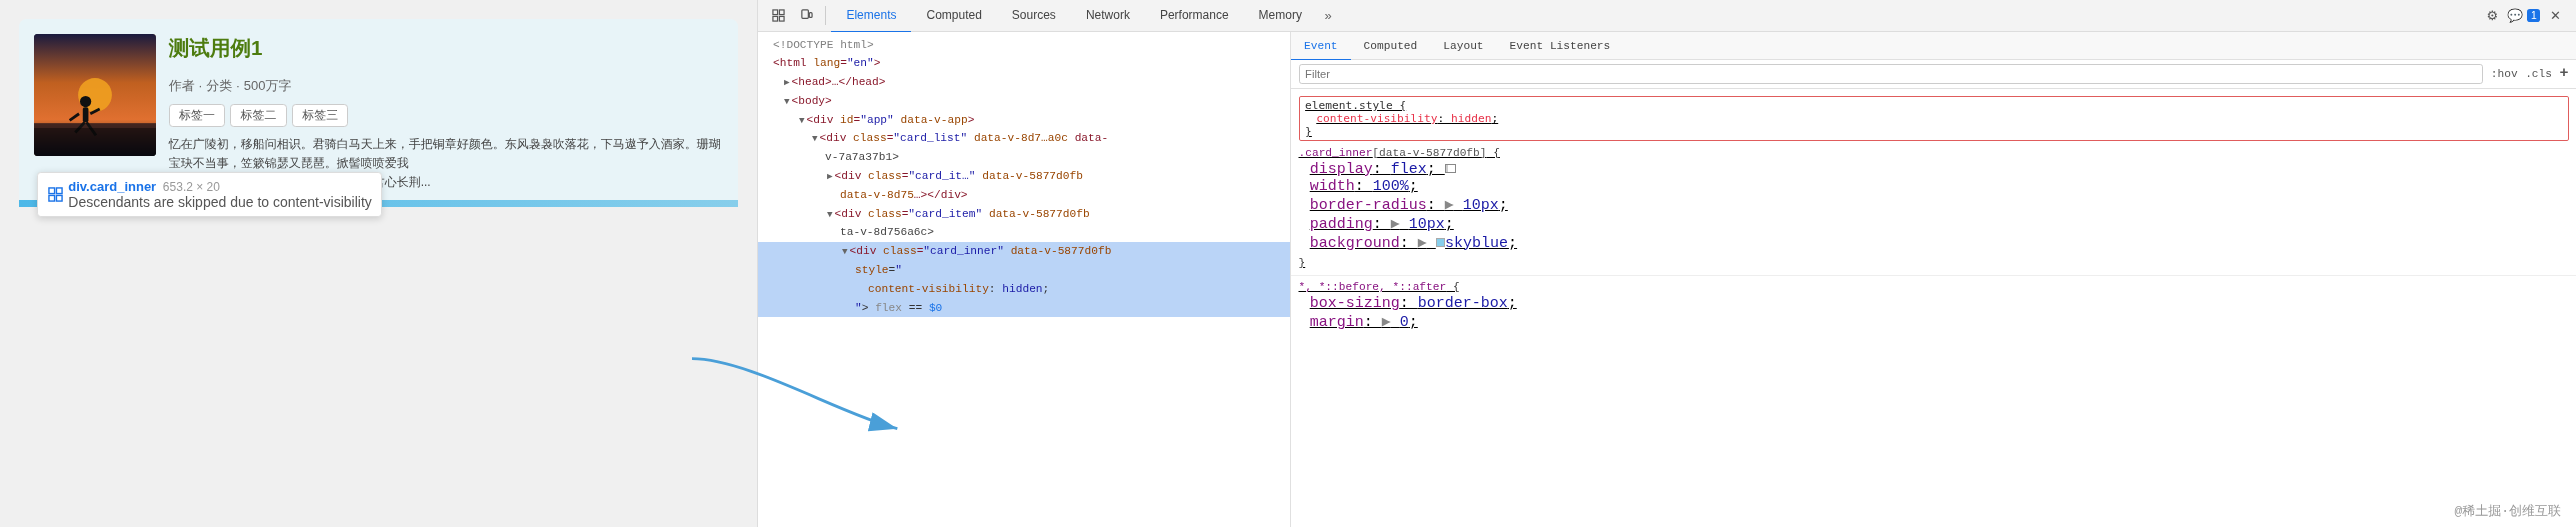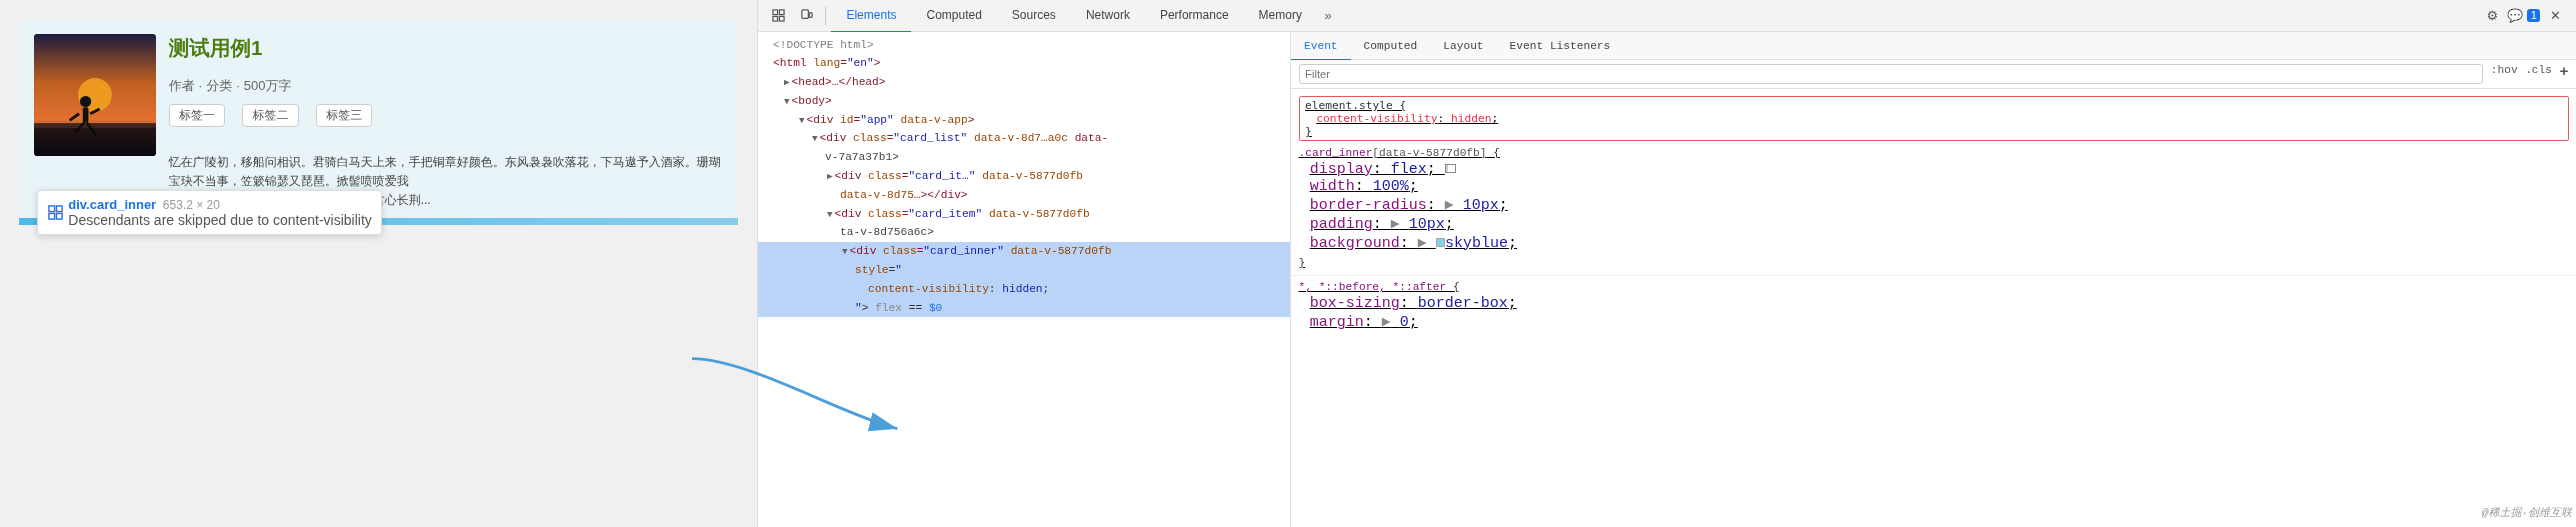--- a/index.html
+++ b/index.html
@@ -80,22 +80,22 @@
     }
 
     .card-subtitle {
       font-size: 13px;
       color: #666;
       margin-bottom: 9.3px;
     }
 
     .card-tags {
       display: flex;
-      gap: 17px;
-      margin-bottom: 26px;
+      gap: 5px;
+      margin-bottom: 8px;
     }
 
     .tag {
       background: white;
       border: 0.9px solid #ccc;
       border-radius: 3.7px;
       padding: 1.9px 9.3px;
       font-size: 12px;
       color: #555;
     }
@@ -303,20 +303,21 @@
       border-bottom: 1.9px solid transparent;
     }
 
     .styles-tab.active {
       color: #1a73e8;
       border-bottom: 1.9px solid #1a73e8;
     }
 
     .styles-filter-row {
       display: flex;
+      align-items: center;
       padding: 3.7px 7.5px;
       border-bottom: 0.9px solid #e0e0e0;
       gap: 7.5px;
     }
 
     .styles-filter-input {
       flex: 1;
       border: 0.9px solid #ccc;
       border-radius: 2.8px;
       padding: 1.9px 5.6px;
@@ -382,24 +383,23 @@
     .expand-triangle {
       display: inline-block;
       font-size: 9.3px;
       margin-right: 1.9px;
       color: #666;
     }
 
     .logo-watermark {
       position: absolute;
       bottom: 7.5px;
-      right: 4px;
-      font-size: 11px;
+      right: 15px;
+      font-size: 13px;
       color: #999;
-      font-style: italic;
     }
   </style>
 </head>
 <body>
 
 <div class="webpage-panel">
   <div class="card">
     <div class="card-inner">
       <div class="card-image">
 

